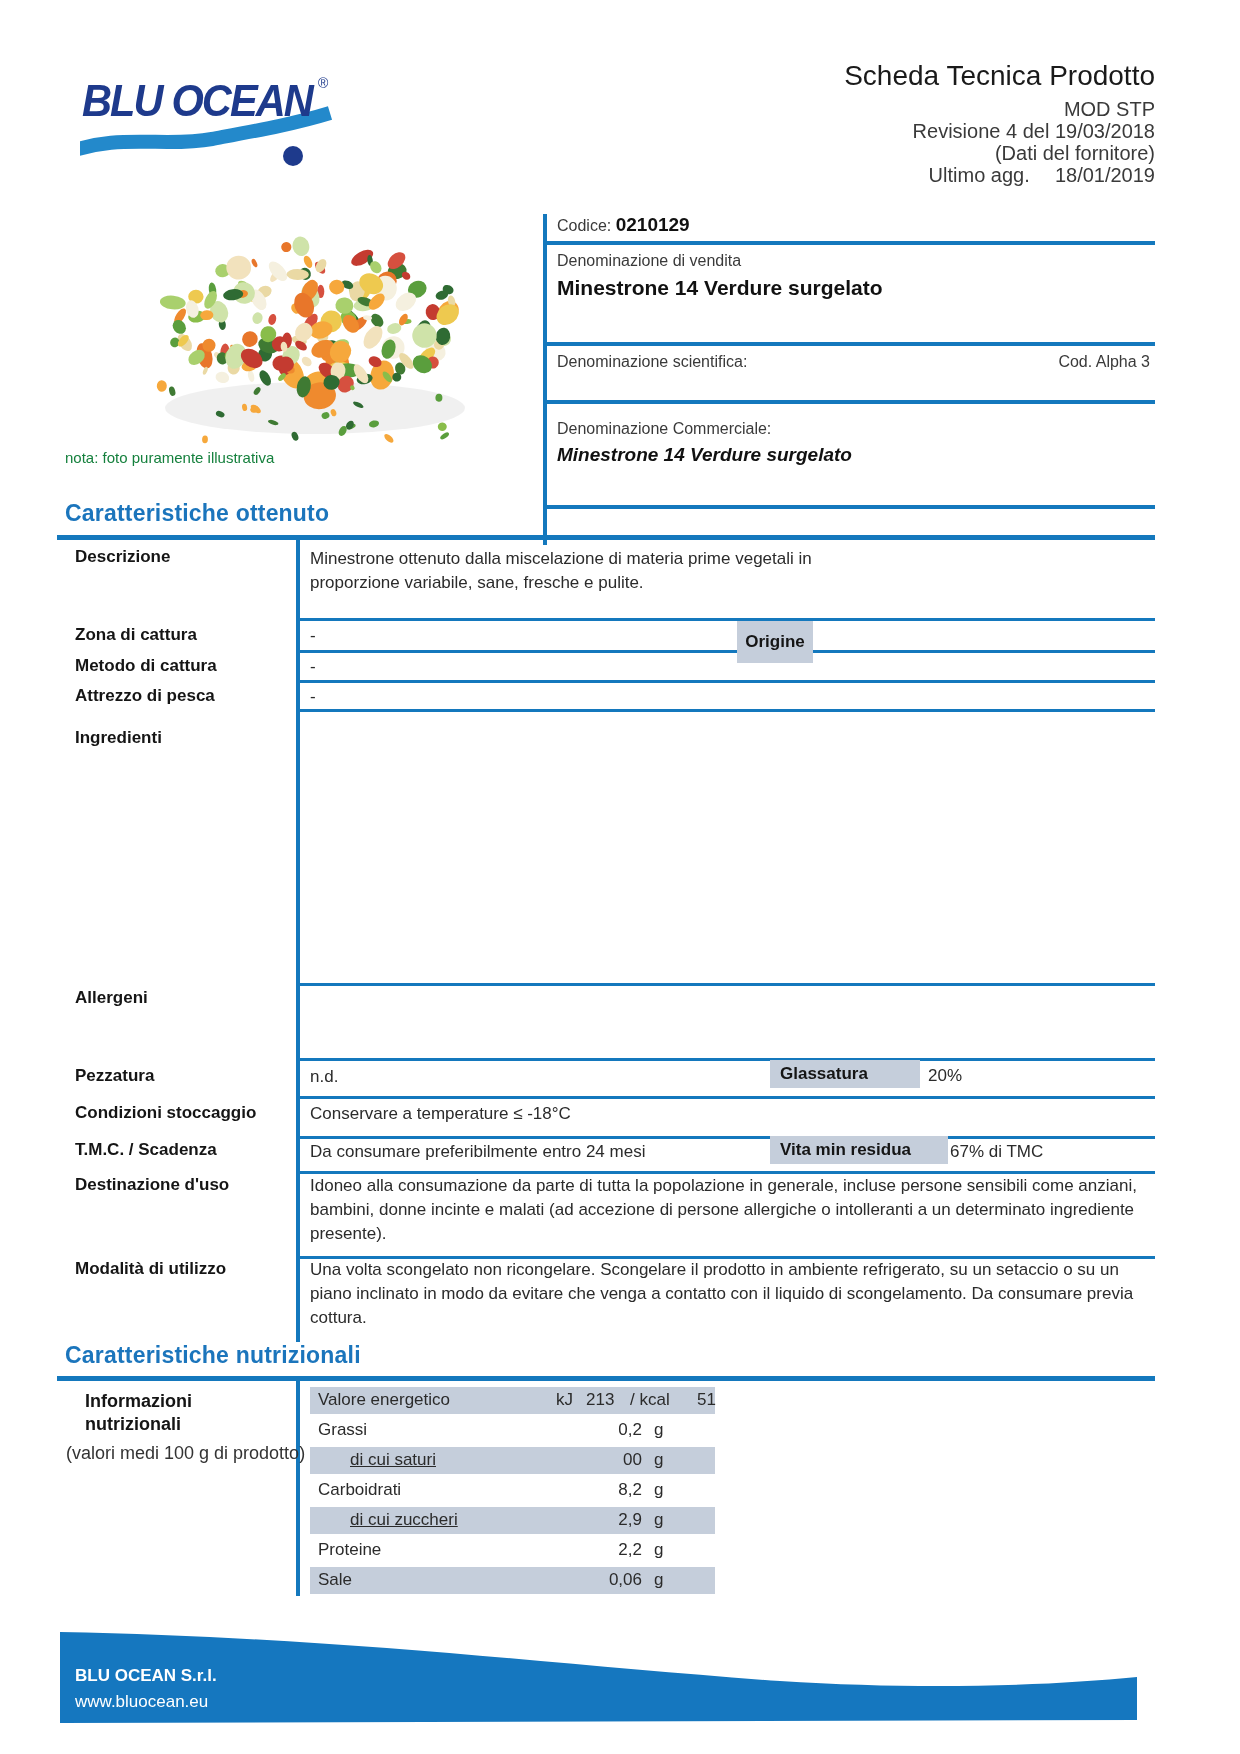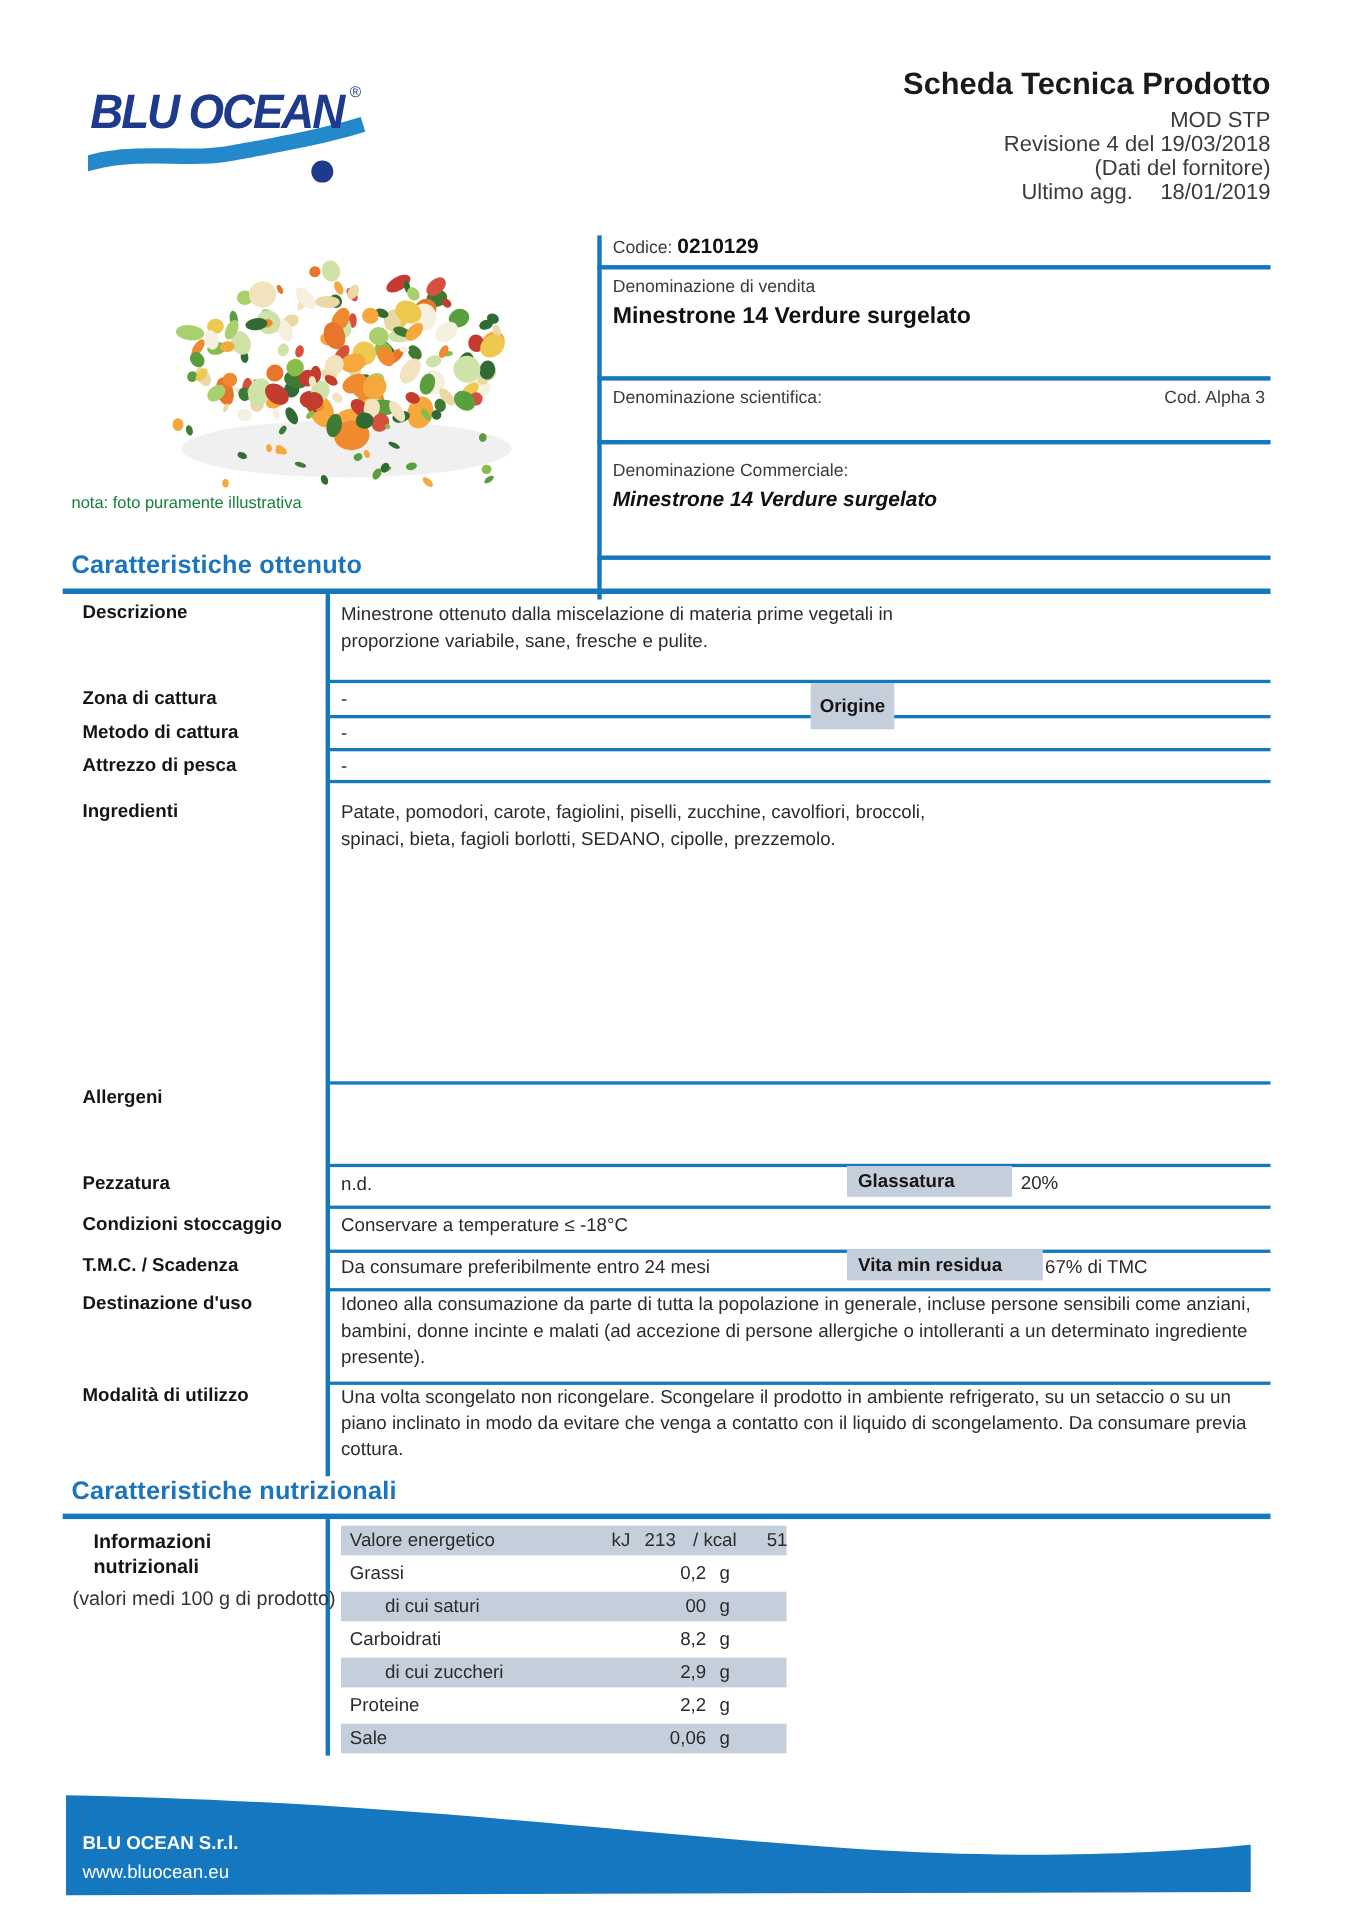--- a/index.html
+++ b/index.html
@@ -12,21 +12,21 @@
   .heading{color:var(--heading-blue,#1b75bc);font-weight:bold;font-size:23px;letter-spacing:.2px;}
   .lbl{font-weight:bold;color:#151515;font-size:17px;}
   .val{font-size:17px;line-height:1.4;color:#2b2b2b;}
   .boxlbl{font-size:16px;color:#3a3a3a;}
   .badge{position:absolute;background:var(--badge-gray,#c5cedb);font-weight:bold;font-size:17px;
          color:#151515;display:flex;align-items:center;}
   .hdr-meta{font-size:20px;color:#3a3a3a;line-height:22px;text-align:right;}
   .nrow{position:absolute;left:310px;width:405px;height:27px;font-size:17px;color:#2b2b2b;}
   .nrow.shade{background:var(--badge-gray,#c5cedb);}
   .nrow .nlabel{position:absolute;left:8px;top:3px;}
-  .nrow .nlabel.ind{left:40px;}
+  .nrow .nlabel.ind{left:40px;text-decoration:underline;}
   .nrow .nnum{position:absolute;left:232px;width:100px;top:3px;text-align:right;}
   .nrow .nunit{position:absolute;left:344px;top:3px;}
   .nrow .e-kj{position:absolute;left:246px;top:3px;}
   .nrow .e-kjv{position:absolute;left:276px;top:3px;}
   .nrow .e-kcal{position:absolute;left:320px;top:3px;}
   .nrow .e-kcalv{position:absolute;left:387px;top:3px;}
   .footer-txt{color:#ffffff;font-size:17px;}
 </style>
 </head>
 <body>
@@ -35,21 +35,21 @@
 
   <div class="abs" style="left:80px;top:68px;width:270px;height:115px;">
     <svg width="270" height="115" viewBox="0 0 270 115">
       <path d="M-16,86 C 38,64 84,80 132,71 C 180,62 214,56 250,45" fill="none" stroke="#2389cb" stroke-width="14"></path>
       <circle cx="213" cy="88" r="10" fill="#1e3a8c"></circle>
       <text x="2" y="48" font-size="44" font-weight="bold" font-style="italic" letter-spacing="-2" fill="#1e3a8c" textLength="230" lengthAdjust="spacingAndGlyphs">BLU OCEAN</text>
       <text x="238" y="20" font-size="14" fill="#1e3a8c">®</text>
     </svg>
   </div>
 
-  <div class="abs" style="right:85px;top:60px;width:520px;text-align:right;font-weight:bold;font-size:28px;color:#1a1a1a;">Scheda Tecnica Prodotto</div>
+  <div class="abs" style="right:85px;top:60px;width:520px;text-align:right;font-weight:normal;font-size:28px;color:#1a1a1a;">Scheda Tecnica Prodotto</div>
   <div class="abs hdr-meta" style="right:85px;top:98px;width:420px;">MOD STP</div>
   <div class="abs hdr-meta" style="right:85px;top:120px;width:420px;">Revisione 4 del 19/03/2018</div>
   <div class="abs hdr-meta" style="right:85px;top:142px;width:420px;">(Dati del fornitore)</div>
   <div class="abs hdr-meta" style="right:85px;top:164px;width:420px;">
     <span>Ultimo agg.</span>
     <span style="display:inline-block;width:14px;"></span>
     <span>18/01/2019</span>
   </div>
 
   <div class="abs" style="left:130px;top:190px;width:360px;height:270px;">
@@ -285,21 +285,20 @@
   <div class="abs lbl" style="left:75px;top:1259px;">Modalità di utilizzo</div>
 
   <div class="abs val" style="left:310px;top:547px;width:580px;">Minestrone ottenuto dalla miscelazione di materia prime vegetali in proporzione variabile, sane, fresche e pulite.</div>
 
   <div class="abs val" style="left:310px;top:624px;">-</div>
   <div class="badge" style="left:737px;top:621px;width:76px;height:42px;justify-content:center;">Origine</div>
 
   <div class="abs val" style="left:310px;top:655px;">-</div>
   <div class="abs val" style="left:310px;top:685px;">-</div>
 
-  <div class="abs val" style="left:310px;top:727px;width:560px;">Patate, pomodori, carote, fagiolini, piselli, zucchine, cavolfiori, broccoli, spinaci, bieta, fagioli borlotti, SEDANO, cipolle, prezzemolo.</div>
 
 
   <div class="abs val" style="left:310px;top:1065px;">n.d.</div>
   <div class="badge" style="left:770px;top:1060px;width:140px;height:28px;padding-left:10px;">Glassatura</div>
   <div class="abs val" style="left:928px;top:1064px;">20%</div>
 
   <div class="abs val" style="left:310px;top:1102px;">Conservare a temperature ≤ -18°C</div>
 
   <div class="abs val" style="left:310px;top:1140px;">Da consumare preferibilmente entro 24 mesi</div>
   <div class="badge" style="left:770px;top:1136px;width:168px;height:28px;padding-left:10px;">Vita min residua</div>

